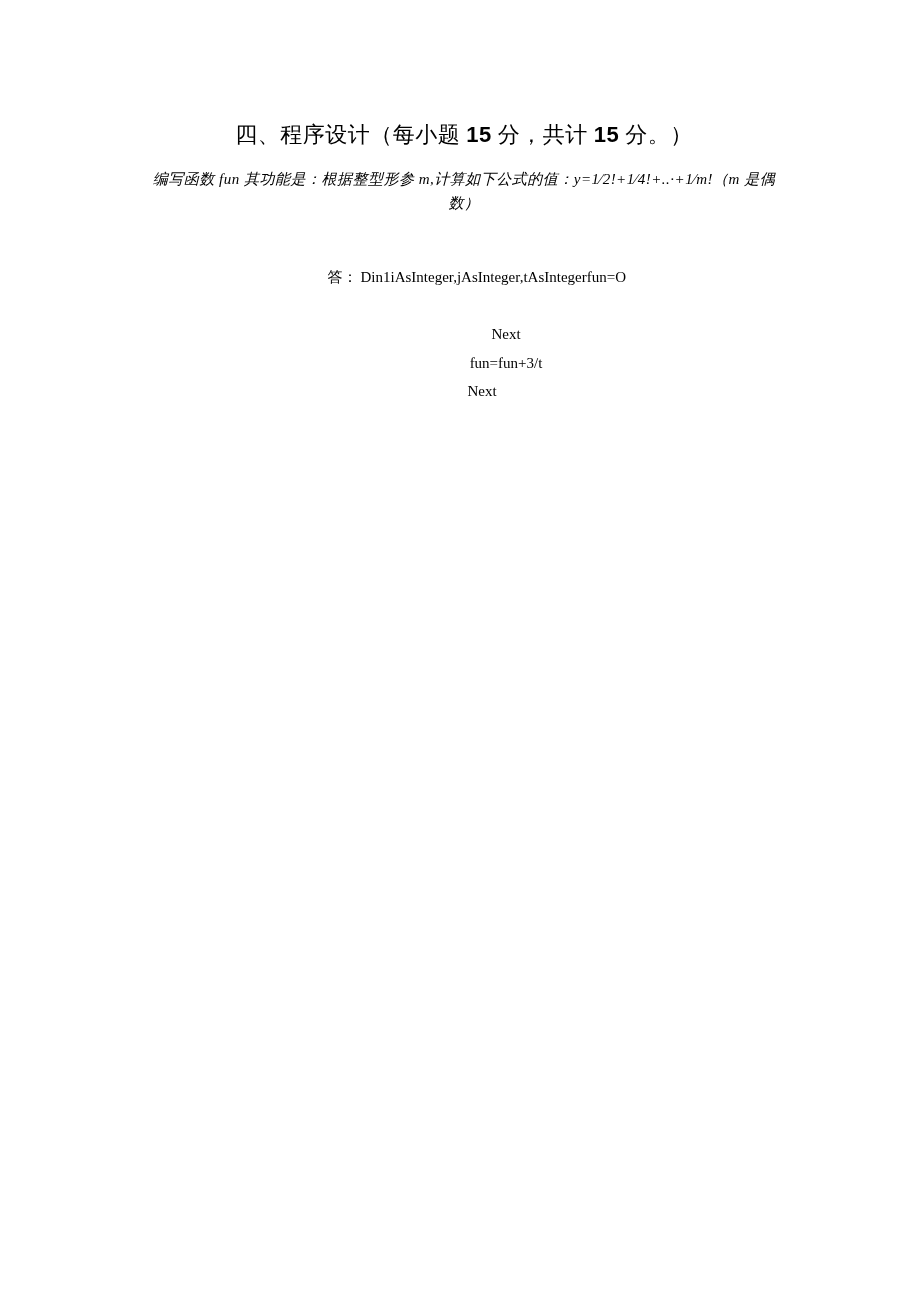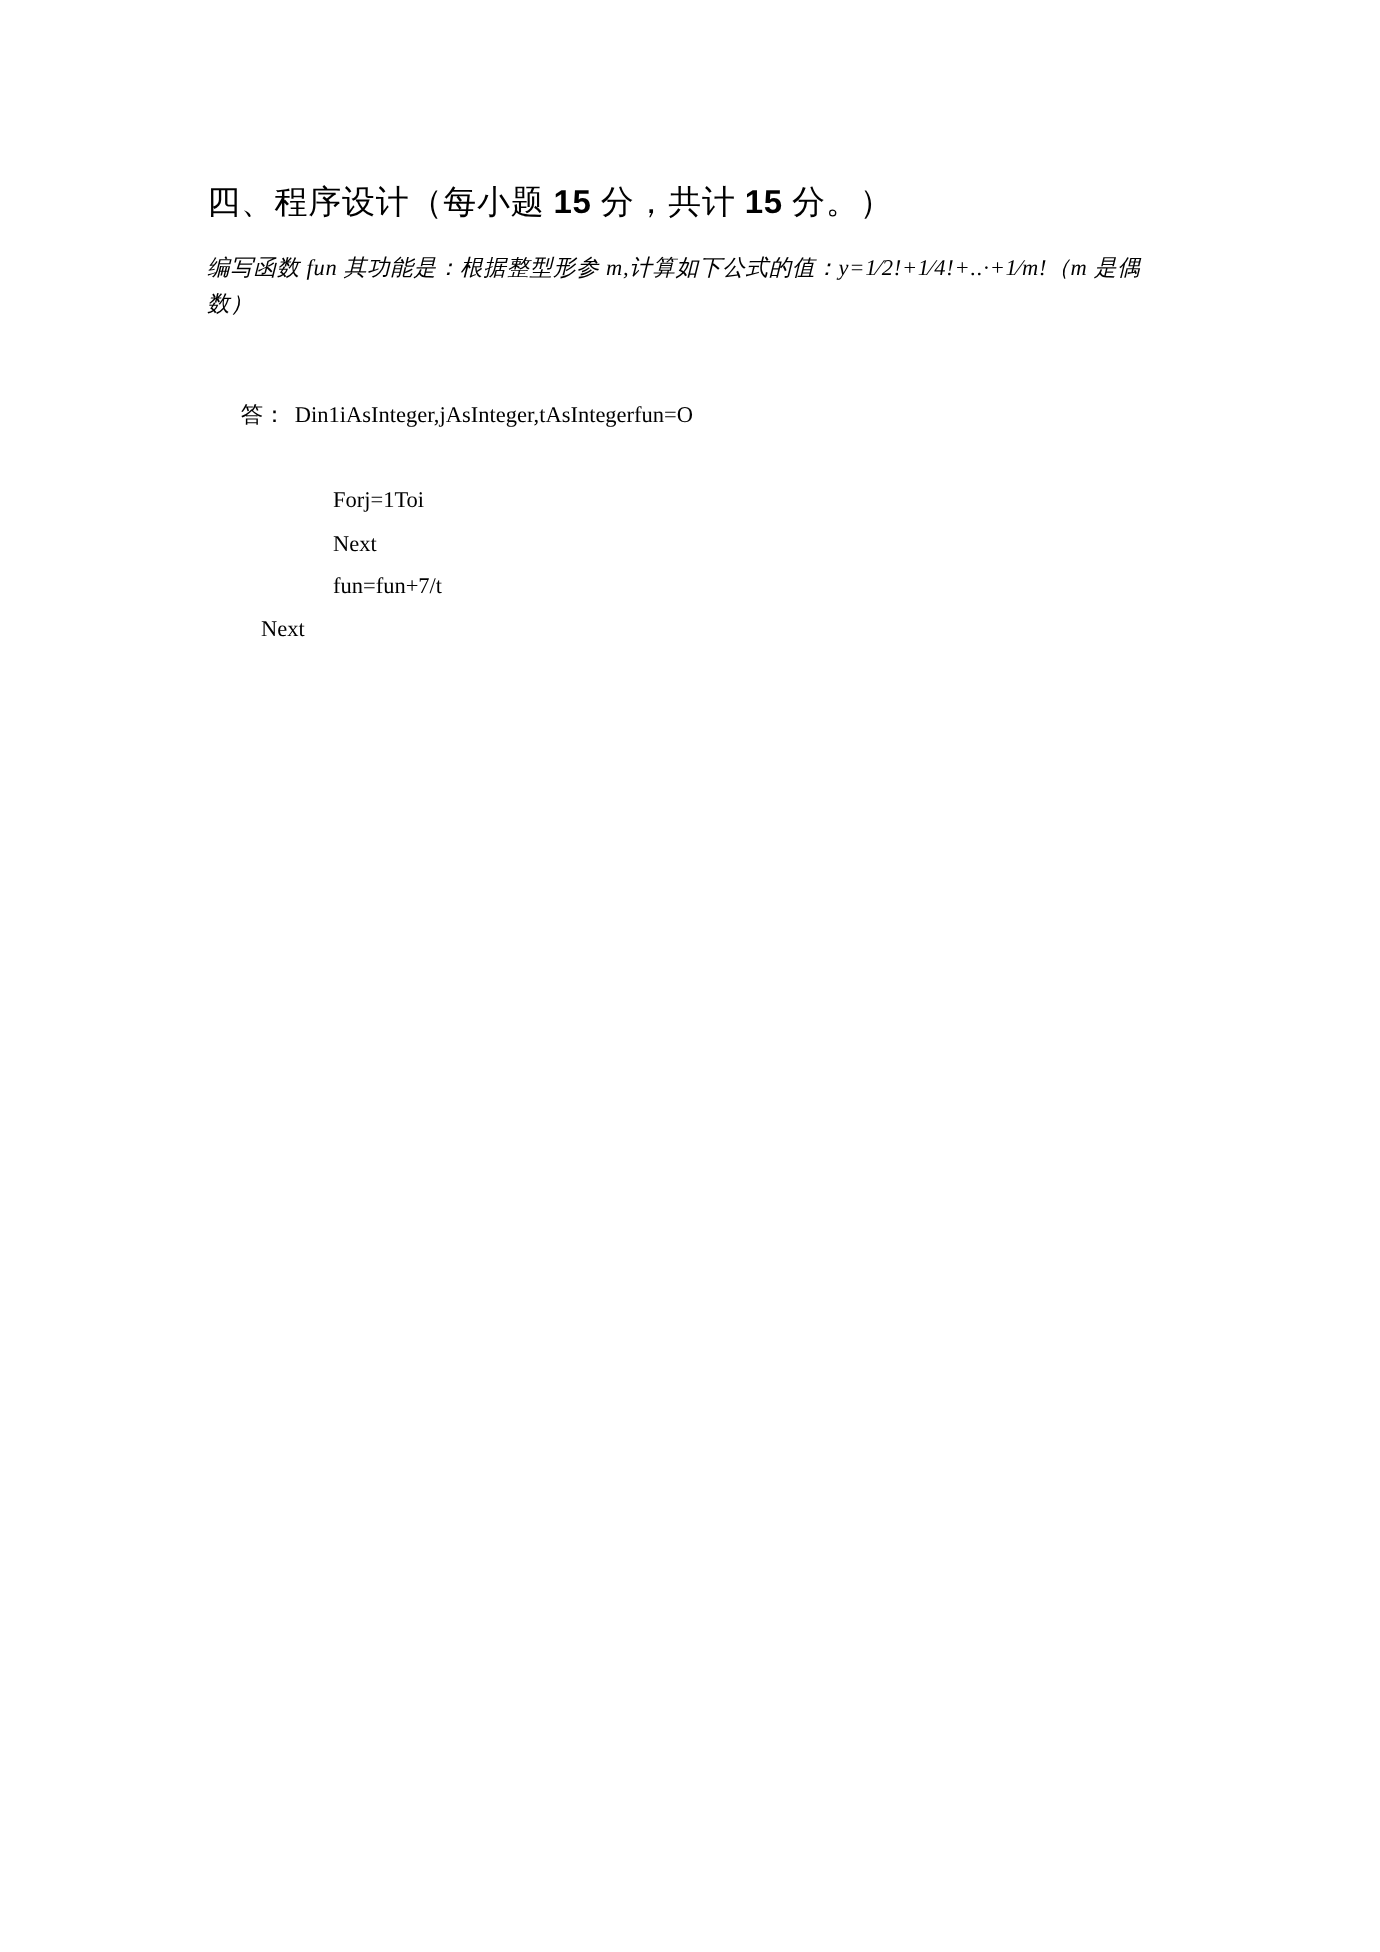--- a/index.html
+++ b/index.html
@@ -6,20 +6,21 @@
     margin: 0;
     padding: 0;
     width: 920px;
     background: #ffffff;
     font-family: "SimSun", "宋体", serif;
     color: #000000;
   }
   .page {
     padding: 120px 130px 0 138px;
     box-sizing: border-box;
+    text-align: center;
   }
   .section-heading {
     font-size: 22px;
     line-height: 1.4;
     margin-bottom: 16px;
     letter-spacing: 0.5px;
   }
   .section-heading .num15 {
     font-family: Arial, "Helvetica Neue", sans-serif;
     font-weight: bold;
@@ -56,19 +57,18 @@
   <div class="section-heading">
     <span>四、程序设计（每小题 </span><span class="num15">15</span><span> 分，共计 </span><span class="num15">15</span><span> 分。）</span>
   </div>
 
   <div class="problem-statement">编写函数 fun 其功能是：根据整型形参 m,计算如下公式的值：y=1⁄2!+1⁄4!+..·+1⁄m!（m 是偶数）</div>
 
   <div class="answer-block">
     <div class="answer-line indent0">
       <span class="label-da">答：</span><span>Din1iAsInteger,jAsInteger,tAsIntegerfun=O</span>
     </div>
-    <div class="answer-line indent2"><span>Forj=1Toi</span></div>
     <div class="answer-line indent2"><span>Next</span></div>
-    <div class="answer-line indent2"><span>fun=fun+7/t</span></div>
+    <div class="answer-line indent2"><span>fun=fun+3/t</span></div>
     <div class="answer-line indent1"><span>Next</span></div>
   </div>
 
 </div>
 
 </body></html>

